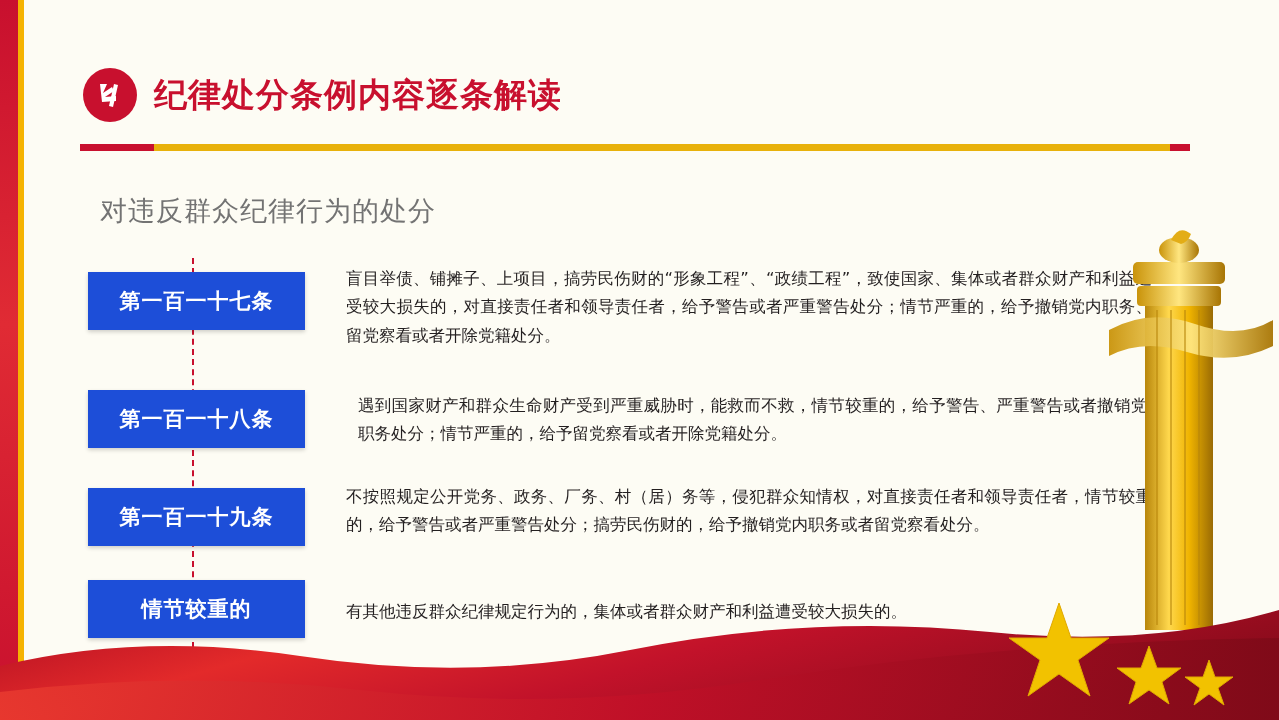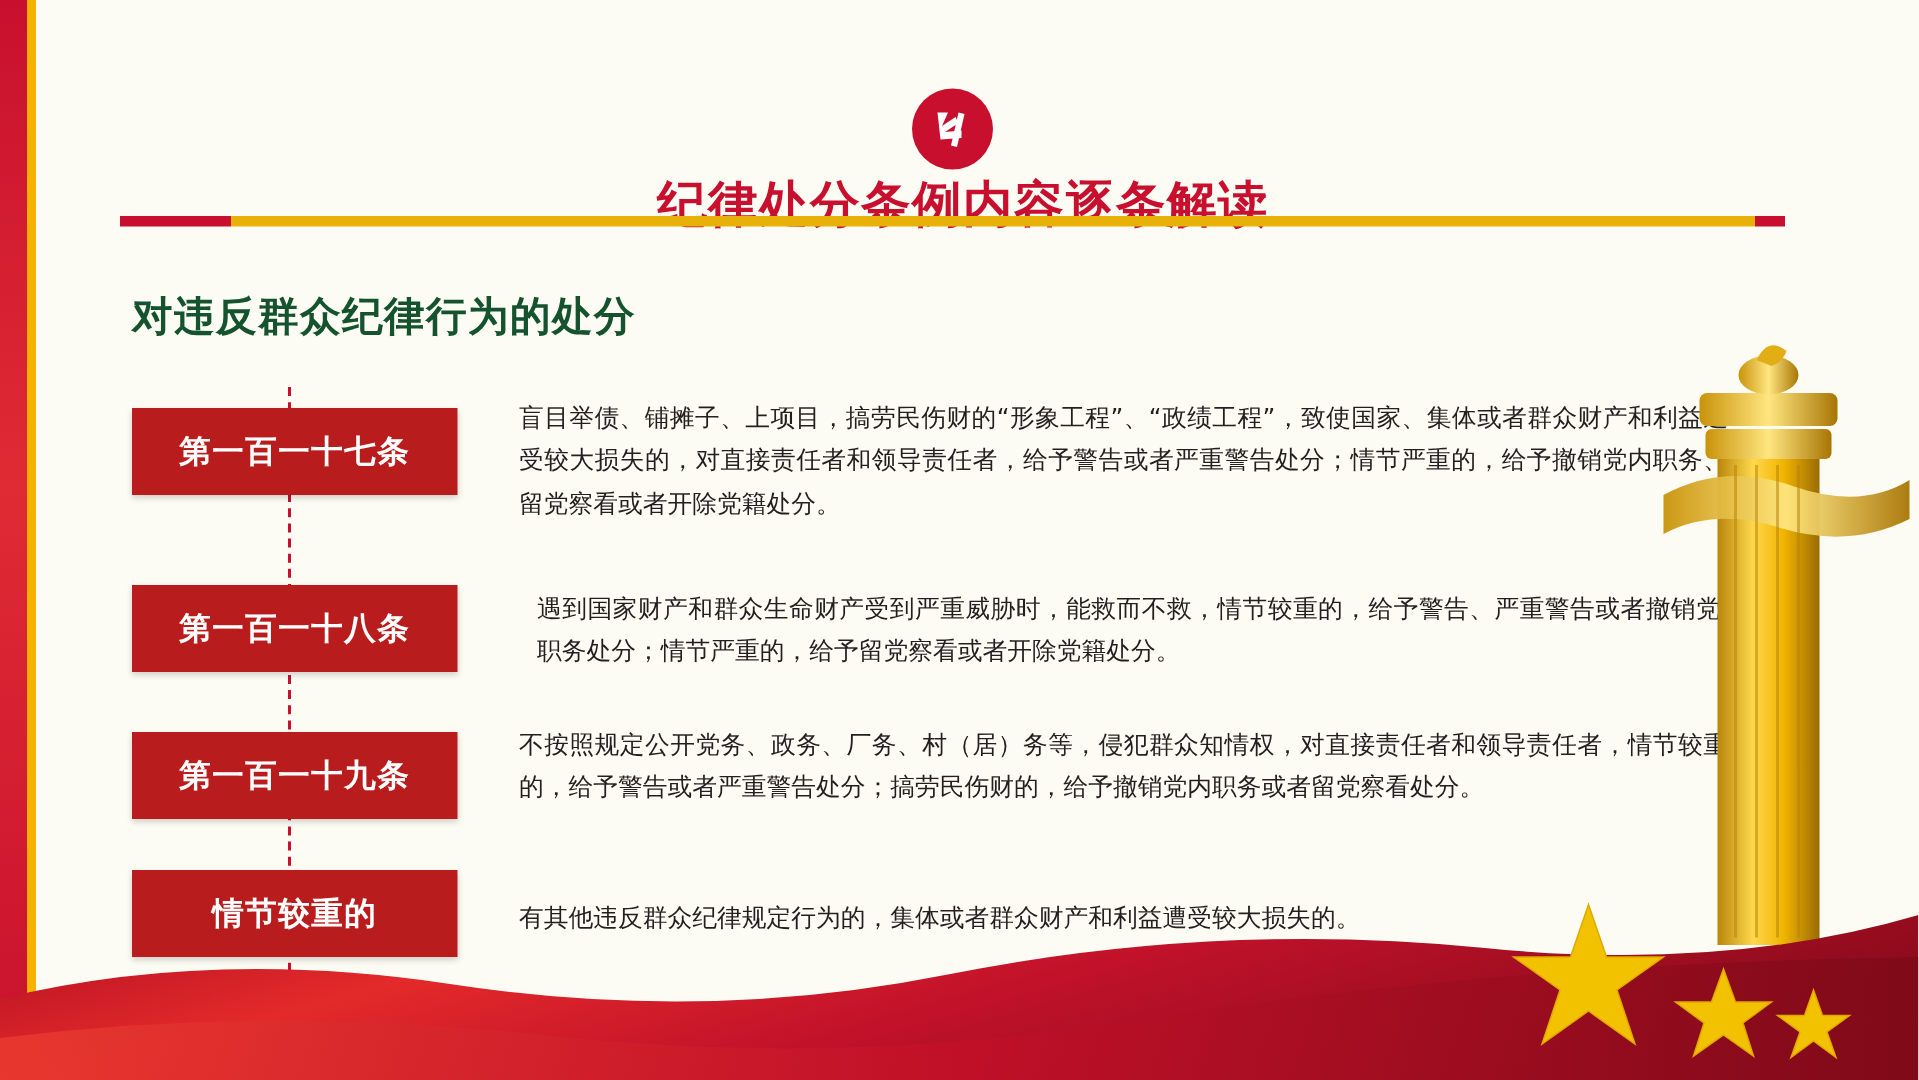--- a/index.html
+++ b/index.html
@@ -32,21 +32,20 @@
   
   .header {
     position: absolute;
     left: 80px; top: 58px;
     width: 1110px; height: 96px;
   }
   .header-title-row {
     display: flex;
     align-items: center;
     height: 74px;
-    flex-direction: column;
   }
   .emblem {
     width: 60px; height: 56px;
     position: relative;
     flex: 0 0 auto;
   }
   .emblem svg { display: block; }
   .header-title {
     font-size: 33px;
     font-weight: bold;
@@ -61,24 +60,24 @@
     width: 1110px; height: 7px;
     display: flex;
   }
   .rule-red-left { width: 74px; background: #c8102e; height: 7px; }
   .rule-gold { flex: 1; background: #e8b10a; height: 7px; }
   .rule-red-right { width: 20px; background: #c8102e; height: 7px; }
 
   
   .section-title {
     position: absolute;
-    left: 88px; top: 193px;
+    left: 100px; top: 193px;
     font-size: 27px;
-    font-weight: bold;
-    color: #14532d;
+    font-weight: normal;
+    color: #737373;
     letter-spacing: 1px;
   }
 
   
   .timeline {
     position: absolute;
     left: 192px; top: 258px;
     width: 2px; height: 400px;
     border-left: 2px dashed #c8102e;
   }
@@ -92,21 +91,21 @@
   }
 
   
   .rows { position: absolute; left: 0; top: 0; width: 1279px; height: 720px; }
   .row { position: absolute; left: 88px; }
   .row-label {
     position: absolute;
     left: 0; top: 0;
     width: 217px;
     height: 58px;
-    background: #b91c1c;
+    background: #1d4ed8;
     color: #ffffff;
     font-size: 21px;
     font-weight: bold;
     display: flex;
     align-items: center;
     justify-content: center;
     letter-spacing: 1px;
     box-shadow: 0 2px 4px rgba(0,0,0,0.18);
   }
   .row-text {

